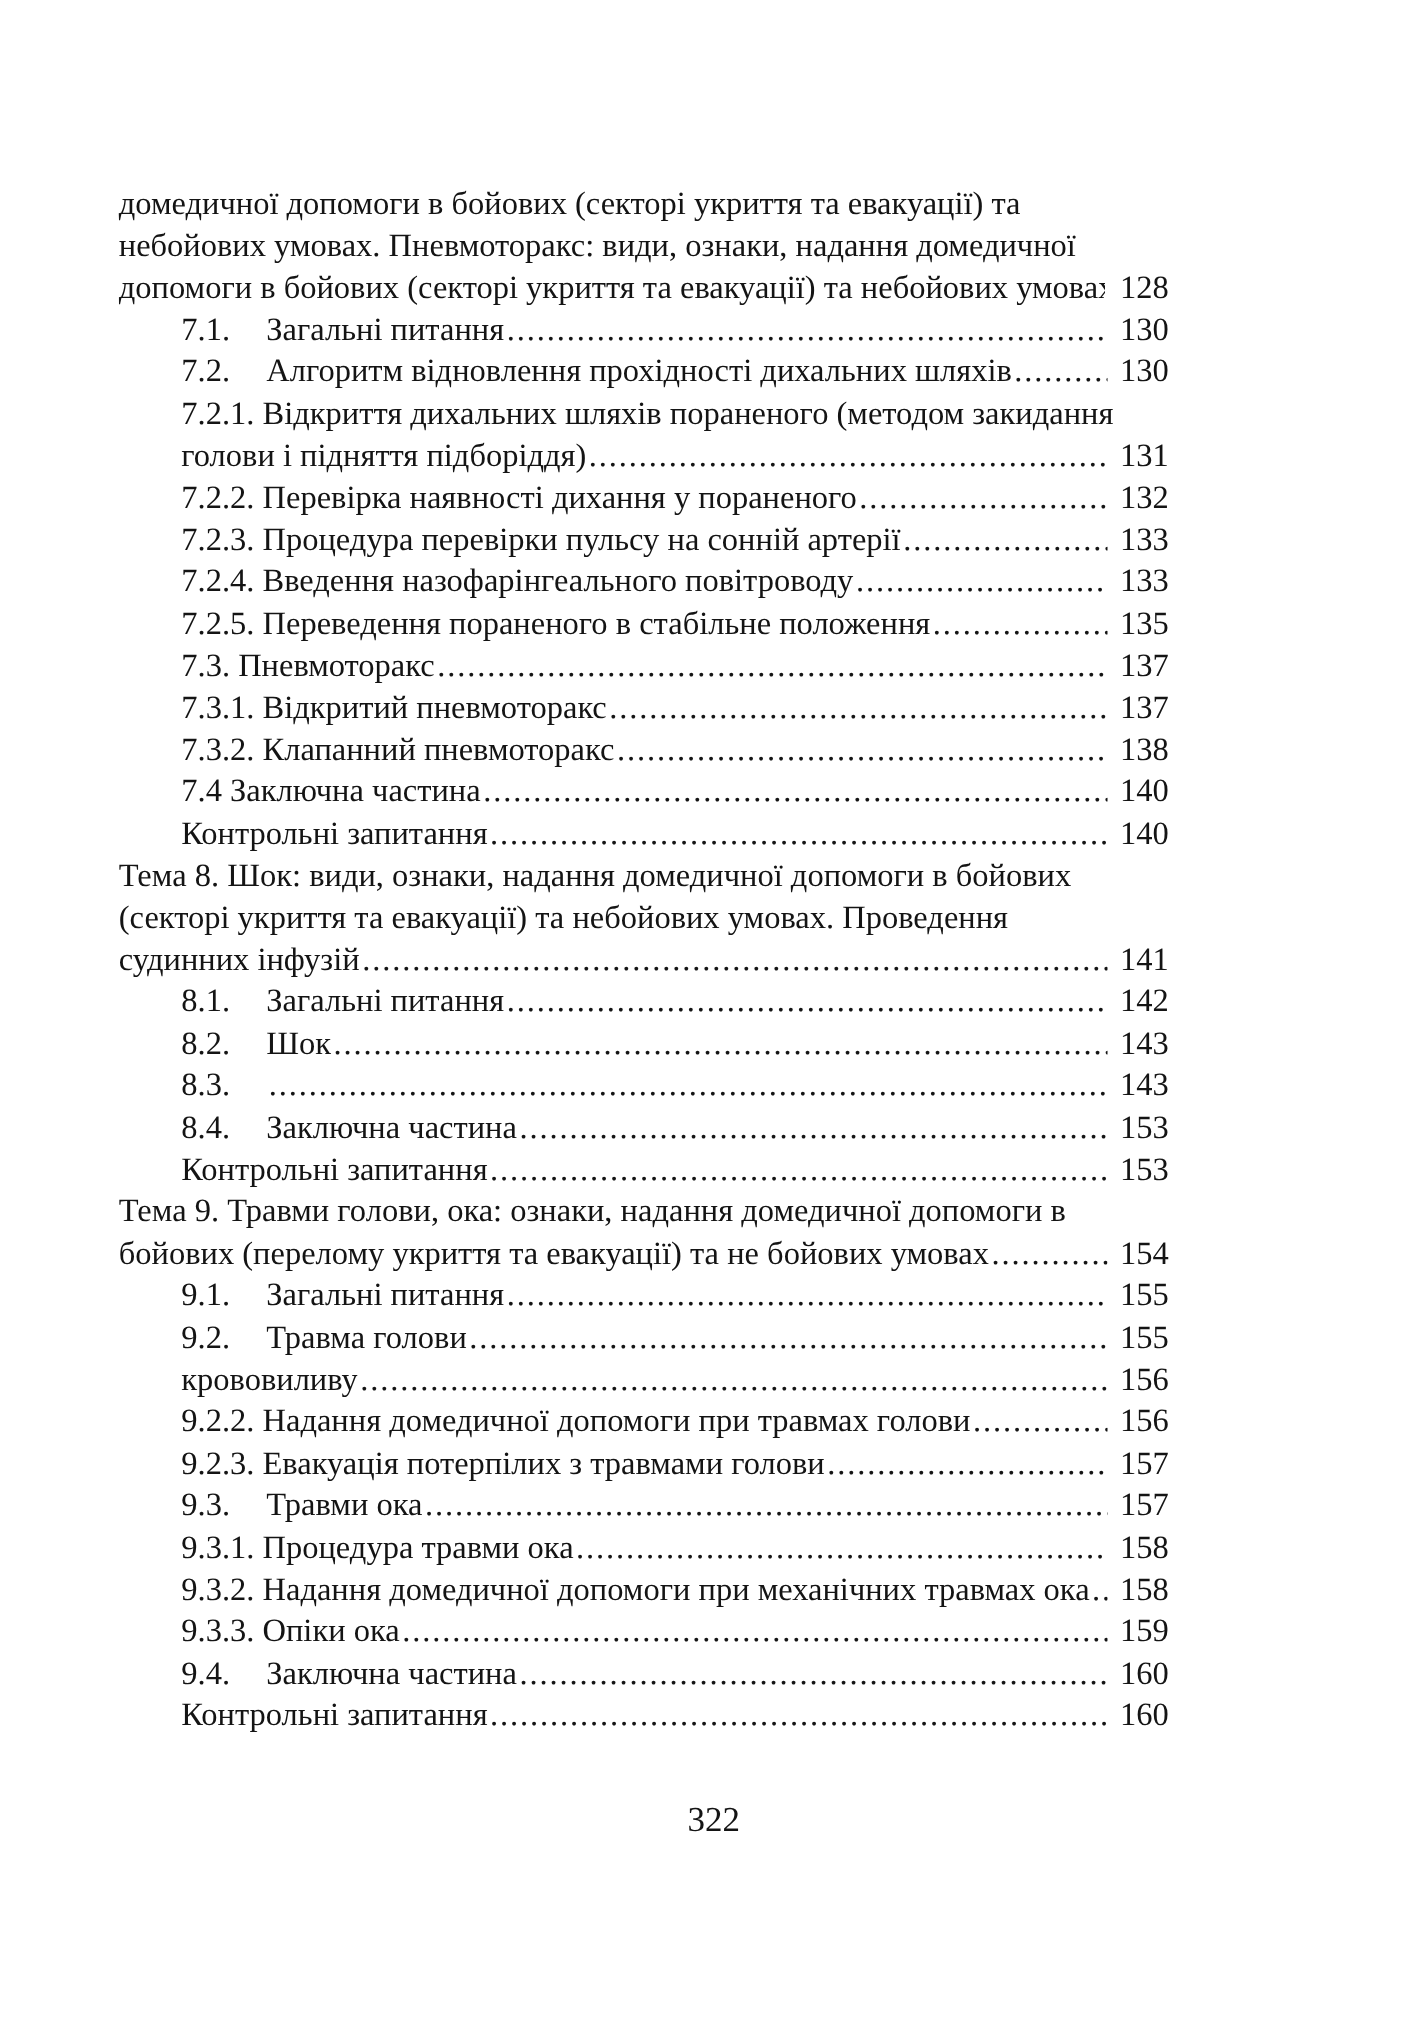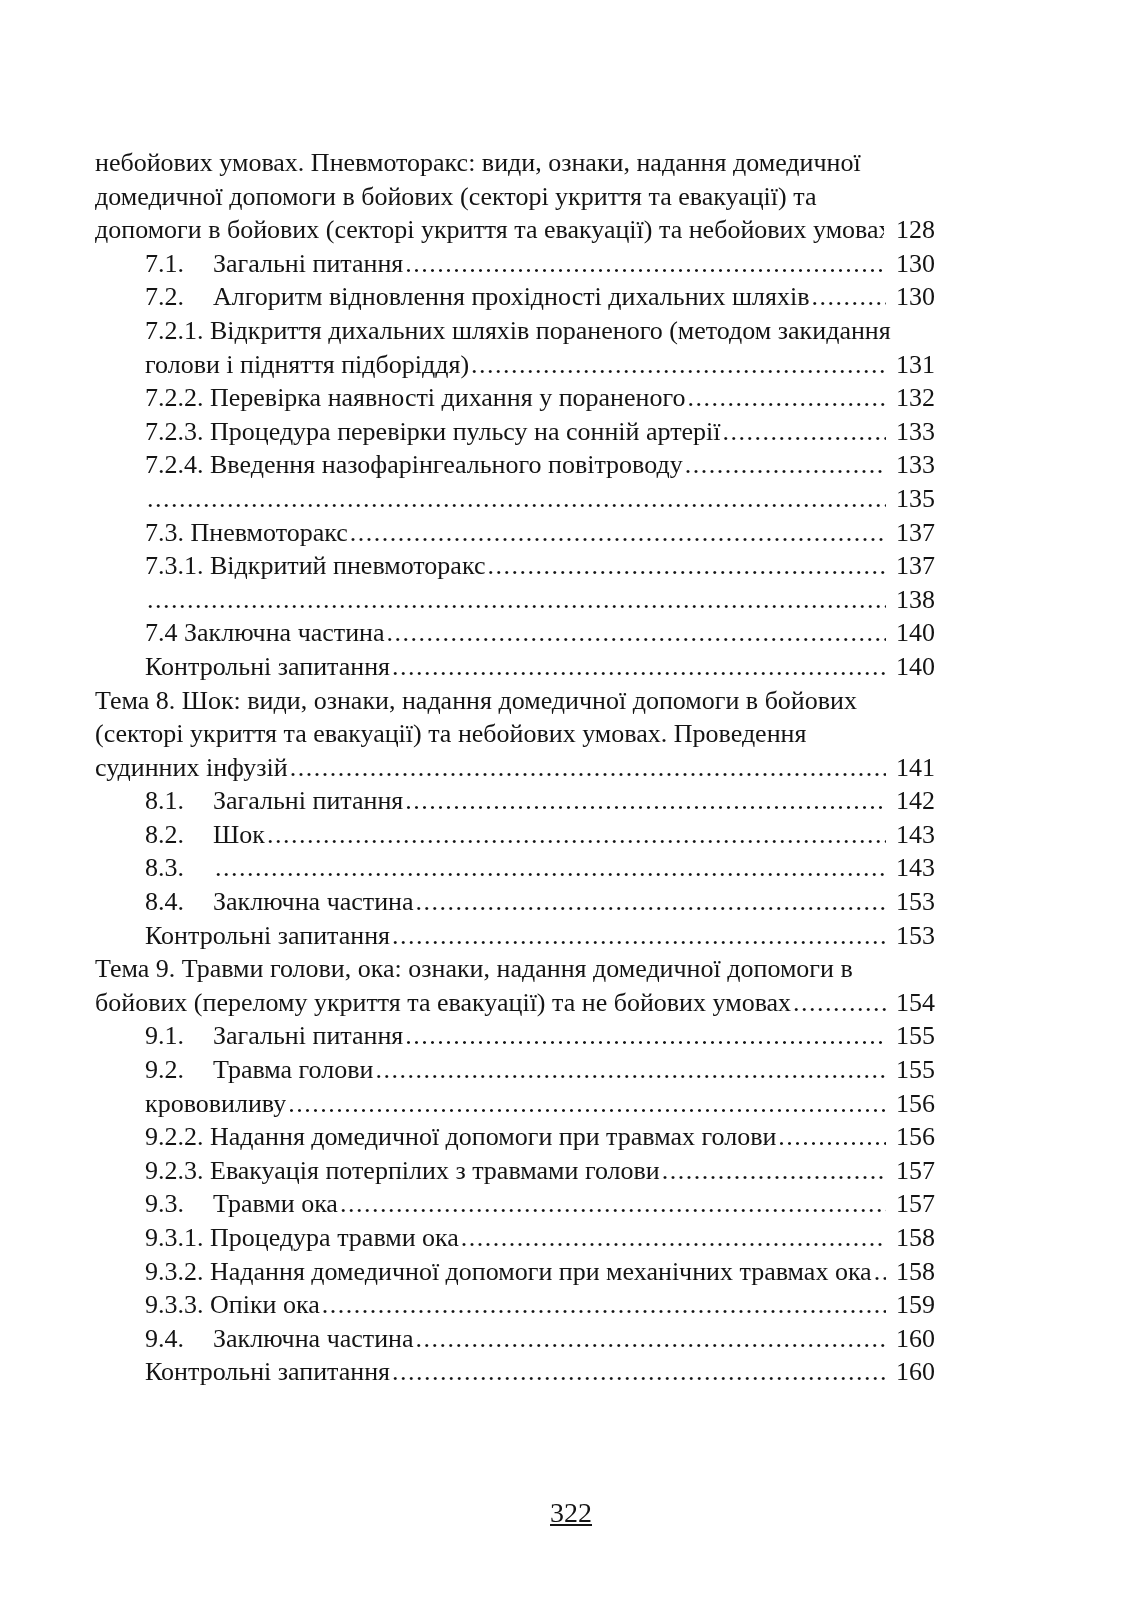--- a/index.html
+++ b/index.html
@@ -64,48 +64,47 @@
     letter-spacing: 1.5px;
   }
   .pg {
     flex: 0 0 auto;
     min-width: 44px;
     text-align: right;
     white-space: pre;
   }
   .folio {
     position: absolute;
-    top: 1496px;
+    top: 1440px;
     left: 0;
     width: 1142px;
     text-align: center;
     font-size: 28px;
     line-height: 34px;
-    text-decoration: underline;
   }
 </style>
 </head>
 <body>
 
 <div class="page">
   <div class="toc">
+      <div class="line">домедичної допомоги в бойових (секторі укриття та евакуації) та</div>
       <div class="line">небойових умовах. Пневмоторакс: види, ознаки, надання домедичної</div>
-      <div class="line">домедичної допомоги в бойових (секторі укриття та евакуації) та</div>
       <div class="line row"><span class="title">допомоги в бойових (секторі укриття та евакуації) та небойових умовах</span><span class="leader"></span><span class="pg">128</span></div>
       <div class="line row ind"><span class="num">7.1.</span><span class="title">Загальні питання</span><span class="leader"></span><span class="pg">130</span></div>
       <div class="line row ind"><span class="num">7.2.</span><span class="title">Алгоритм відновлення прохідності дихальних шляхів</span><span class="leader"></span><span class="pg">130</span></div>
       <div class="line ind">7.2.1. Відкриття дихальних шляхів пораненого (методом закидання</div>
       <div class="line row ind"><span class="title">голови і підняття підборіддя)</span><span class="leader"></span><span class="pg">131</span></div>
       <div class="line row ind"><span class="title">7.2.2. Перевірка наявності дихання у пораненого</span><span class="leader"></span><span class="pg">132</span></div>
       <div class="line row ind"><span class="title">7.2.3. Процедура перевірки пульсу на сонній артерії</span><span class="leader"></span><span class="pg">133</span></div>
       <div class="line row ind"><span class="title">7.2.4. Введення назофарінгеального повітроводу</span><span class="leader"></span><span class="pg">133</span></div>
-      <div class="line row ind"><span class="leader"></span><span class="pg">135</span></div>
+      <div class="line row ind"><span class="title">7.2.5. Переведення пораненого в стабільне положення</span><span class="leader"></span><span class="pg">135</span></div>
       <div class="line row ind"><span class="title">7.3. Пневмоторакс</span><span class="leader"></span><span class="pg">137</span></div>
       <div class="line row ind"><span class="title">7.3.1. Відкритий пневмоторакс</span><span class="leader"></span><span class="pg">137</span></div>
-      <div class="line row ind"><span class="leader"></span><span class="pg">138</span></div>
+      <div class="line row ind"><span class="title">7.3.2. Клапанний пневмоторакс</span><span class="leader"></span><span class="pg">138</span></div>
       <div class="line row ind"><span class="title">7.4 Заключна частина</span><span class="leader"></span><span class="pg">140</span></div>
       <div class="line row ind"><span class="title">Контрольні запитання</span><span class="leader"></span><span class="pg">140</span></div>
       <div class="line">Тема 8. Шок: види, ознаки, надання домедичної допомоги в бойових</div>
       <div class="line">(секторі укриття та евакуації) та небойових умовах. Проведення</div>
       <div class="line row"><span class="title">судинних інфузій</span><span class="leader"></span><span class="pg">141</span></div>
       <div class="line row ind"><span class="num">8.1.</span><span class="title">Загальні питання</span><span class="leader"></span><span class="pg">142</span></div>
       <div class="line row ind"><span class="num">8.2.</span><span class="title">Шок</span><span class="leader"></span><span class="pg">143</span></div>
       <div class="line row ind"><span class="num">8.3.</span><span class="leader"></span><span class="pg">143</span></div>
       <div class="line row ind"><span class="num">8.4.</span><span class="title">Заключна частина</span><span class="leader"></span><span class="pg">153</span></div>
       <div class="line row ind"><span class="title">Контрольні запитання</span><span class="leader"></span><span class="pg">153</span></div>

